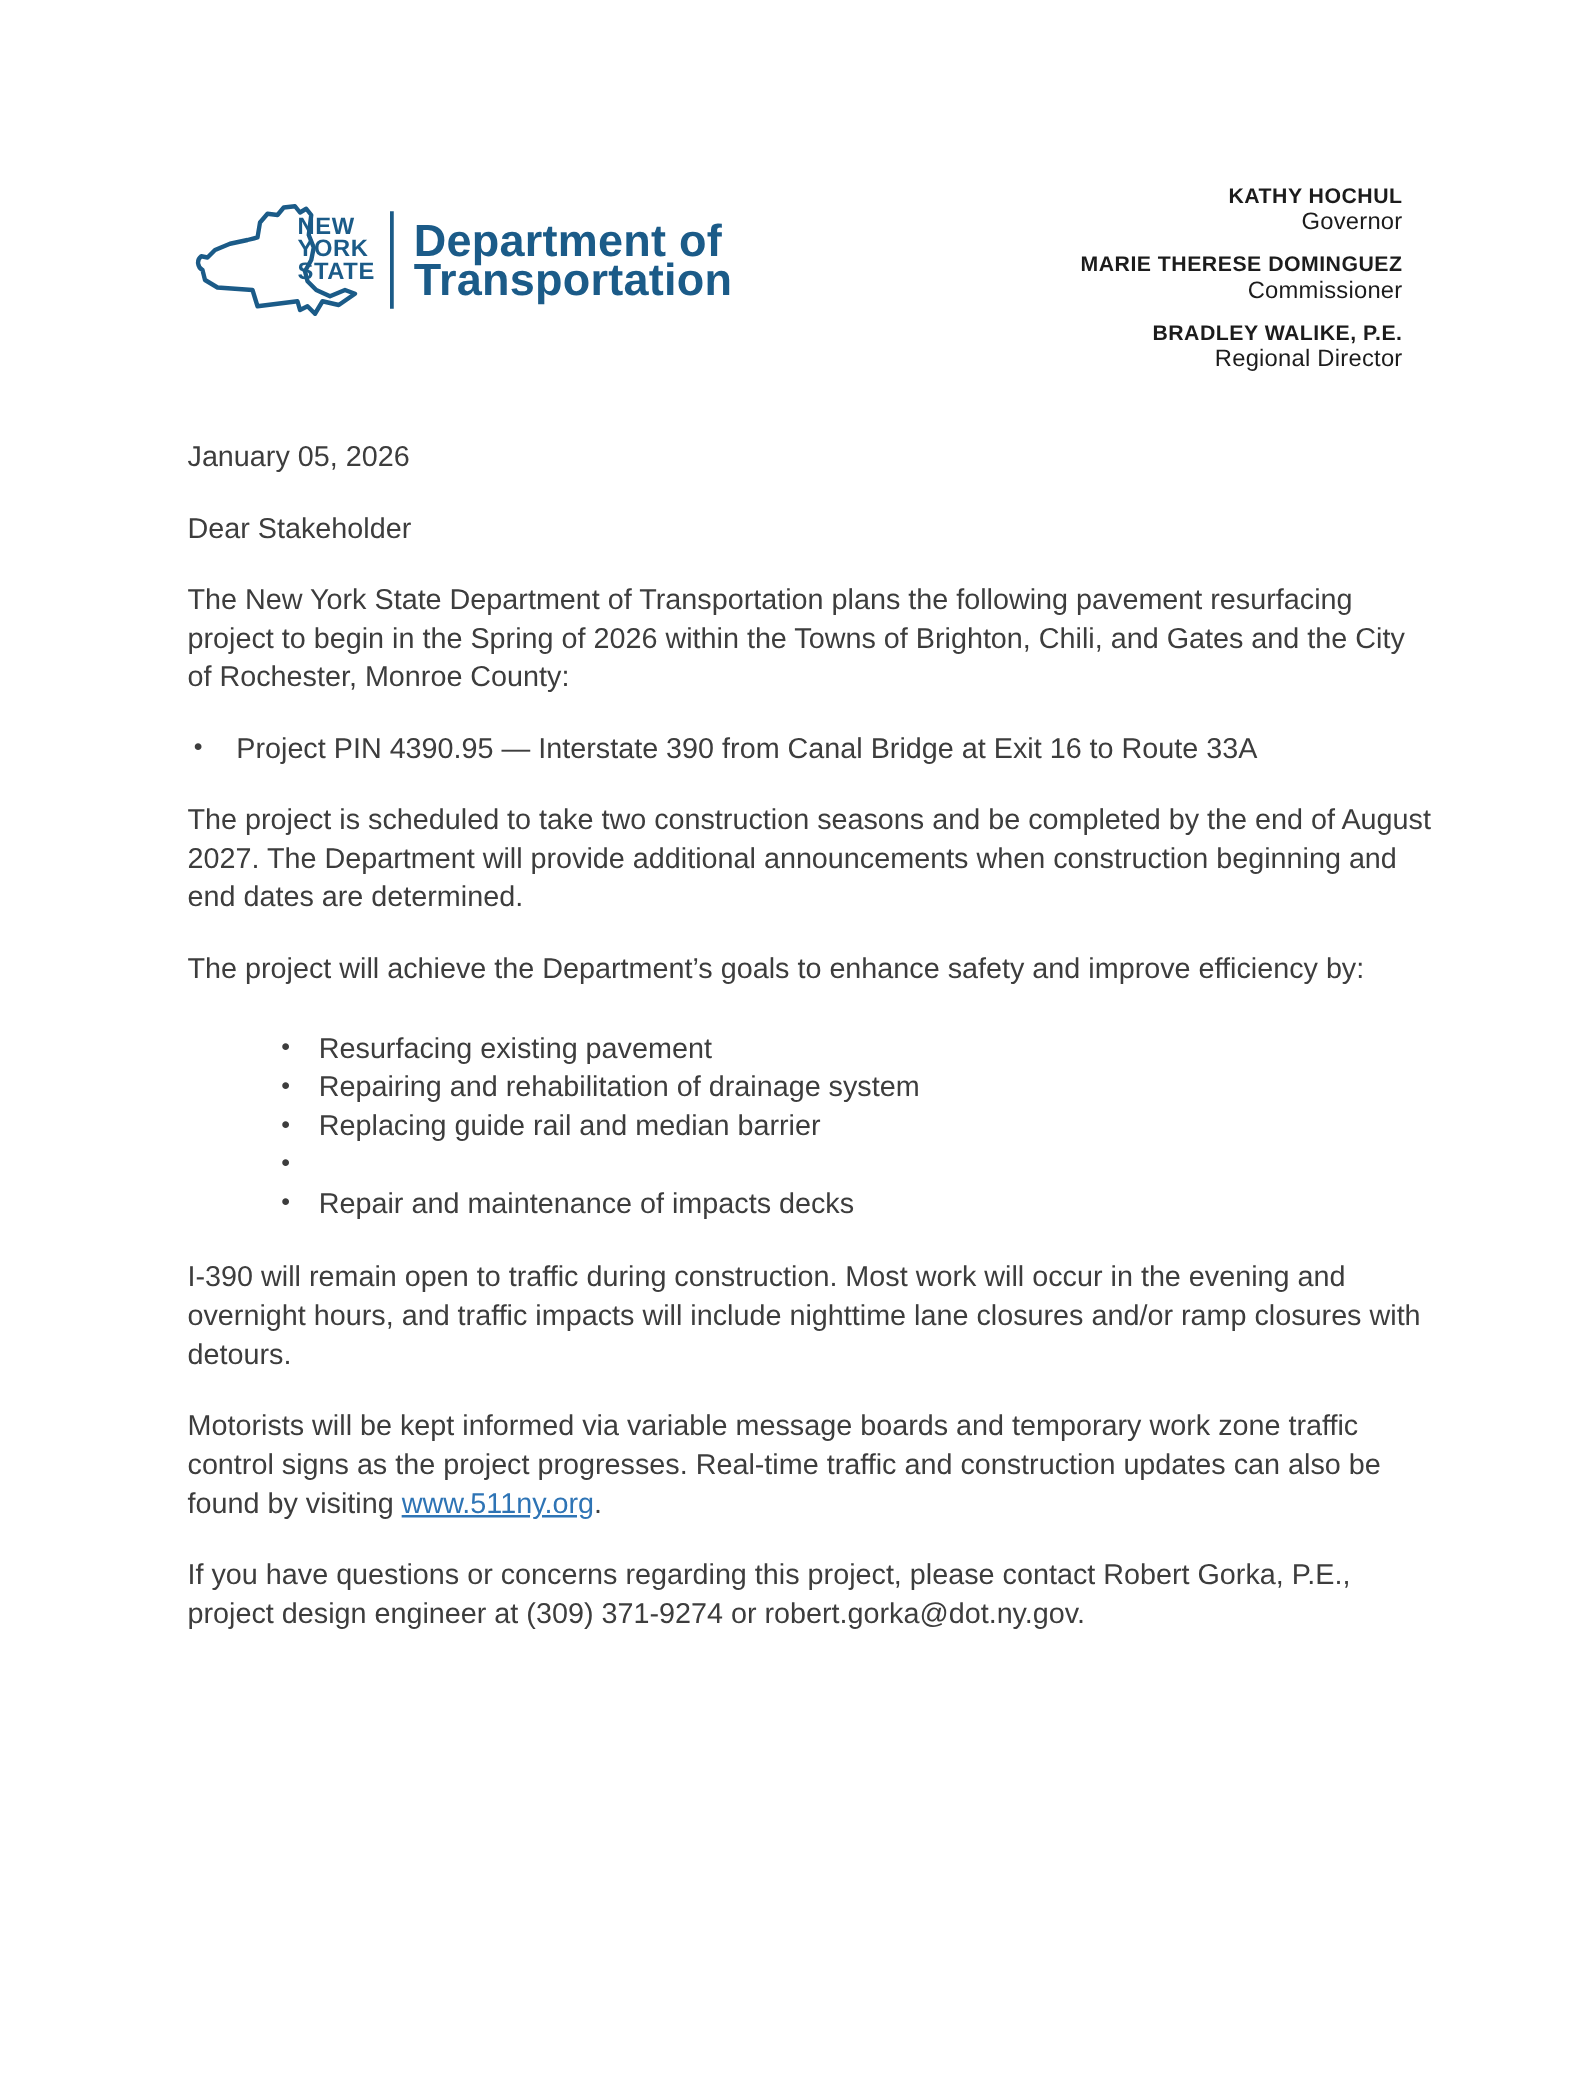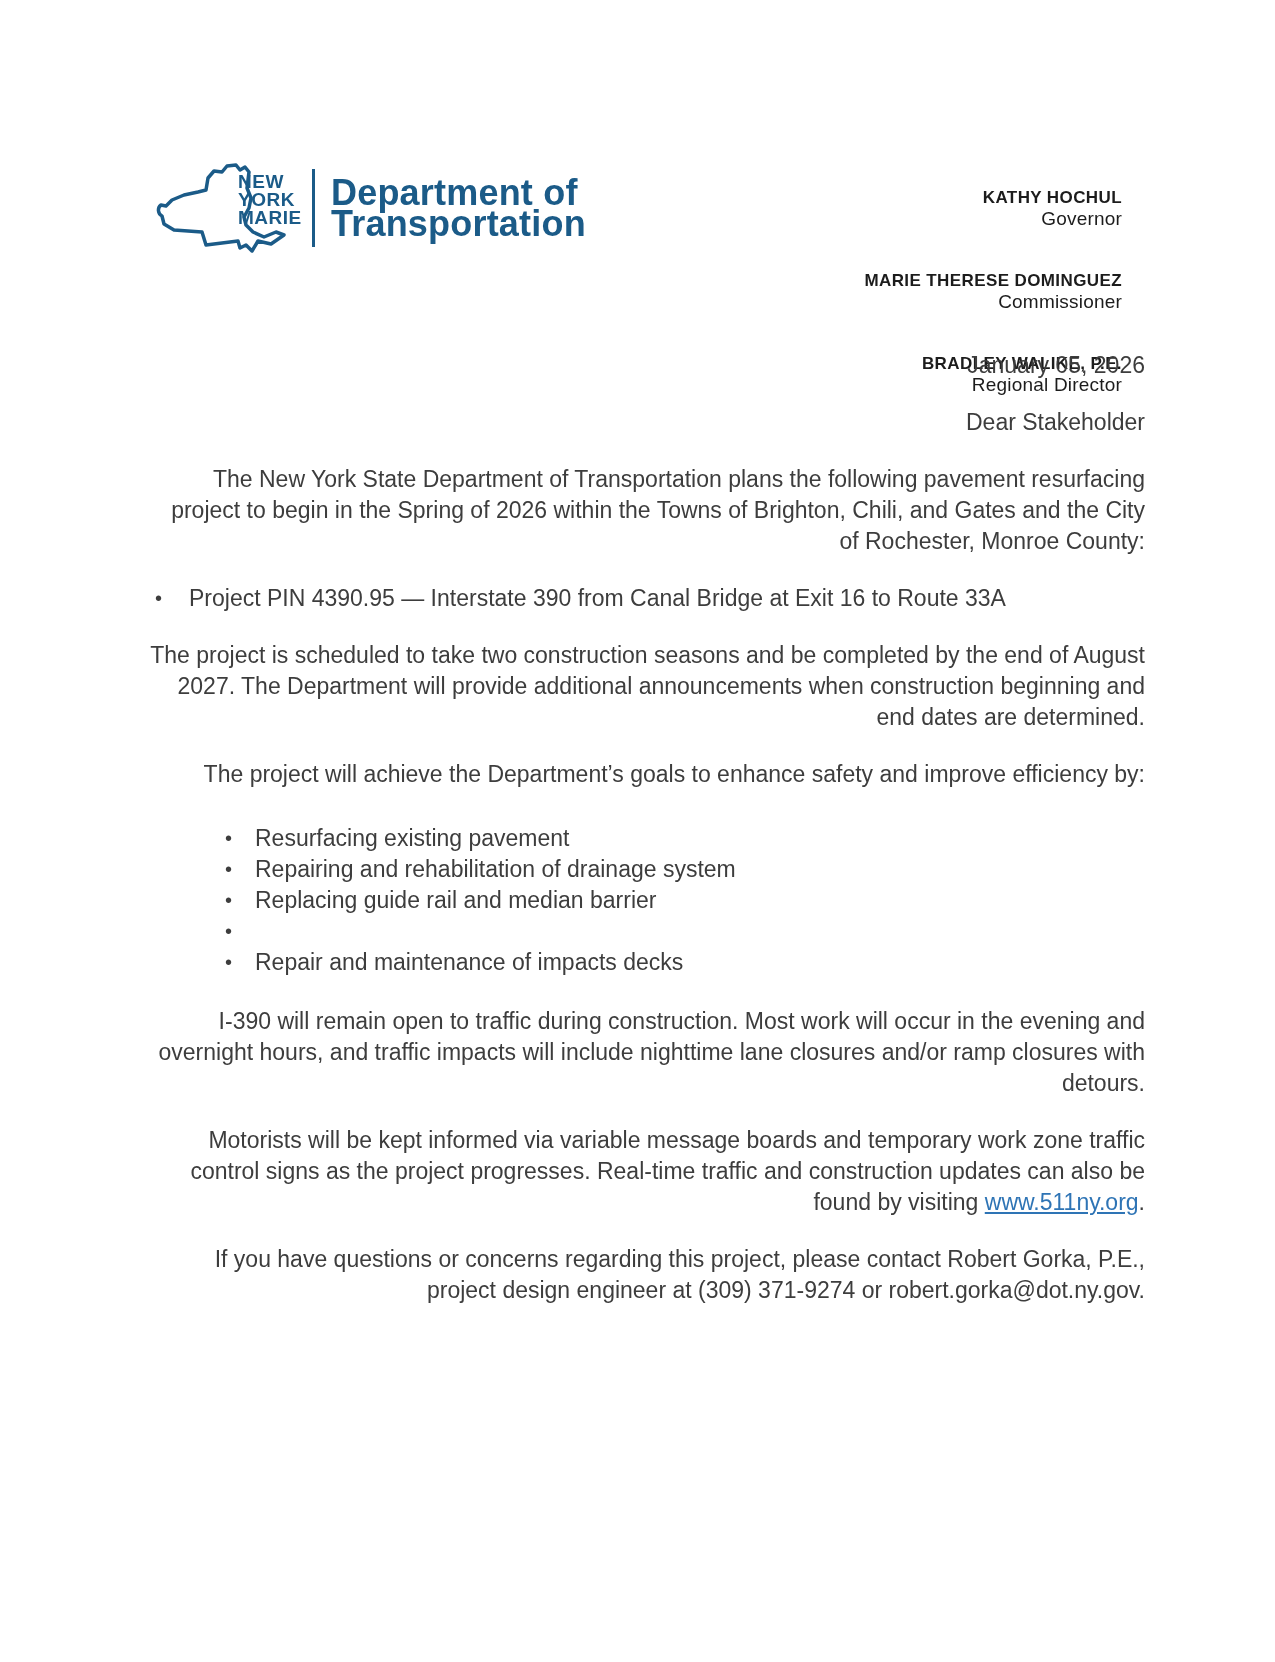--- a/index.html
+++ b/index.html
@@ -55,39 +55,38 @@
     right: 153px;
     text-align: right;
     color: var(--officials);
   }
   .official { margin-bottom: 13px; }
   .official-name {
     font-weight: bold;
     font-size: 17px;
     line-height: 21px;
     letter-spacing: 0.4px;
-    margin-top: 41px;
   }
   .official-title {
     font-size: 19px;
     line-height: 21px;
     letter-spacing: 0.2px;
   }
 
   
   .letter {
     position: absolute;
     left: 150px;
     top: 350px;
     width: 995px;
     font-size: 23px;
     line-height: 31px;
     color: var(--ink);
   }
-  .letter p { margin: 0 0 26px 0; text-align: right; }
+  .letter p { margin: 0 0 26px 0; }
   .para-goals { margin-bottom: 33px !important; }
 
   .pin-item {
     display: flex;
     margin: 0 0 26px 0;
   }
   .pin-item .dot {
     width: 39px;
     padding-left: 5px;
     font-size: 20px;
@@ -126,21 +125,21 @@
                  L 58,16 L 64,9 L 72,10 L 77,4 L 86,3 L 90,8 L 95,5 L 99,10
                  L 97,26 L 101,36 L 99,46 L 94,55 L 96,63
                  L 103,70 L 114,75 L 126,70 L 134,73
                  L 121,82 L 108,79 L 102,89 L 96,83
                  L 90,86 L 88,79
                  L 56,83 L 52,70 L 24,68 L 14,62 Z" stroke="var(--brand)" stroke-width="3.5" stroke-linejoin="round" stroke-linecap="round"></path>
       </svg>
       <div class="state-words">
         <div>NEW</div>
         <div>YORK</div>
-        <div>MARIE</div>
+        <div>STATE</div>
       </div>
     </div>
     <div class="logo-divider"></div>
     <div class="dept-name">
       <div>Department of</div>
       <div>Transportation</div>
     </div>
   </div>
 
   <div class="officials">

